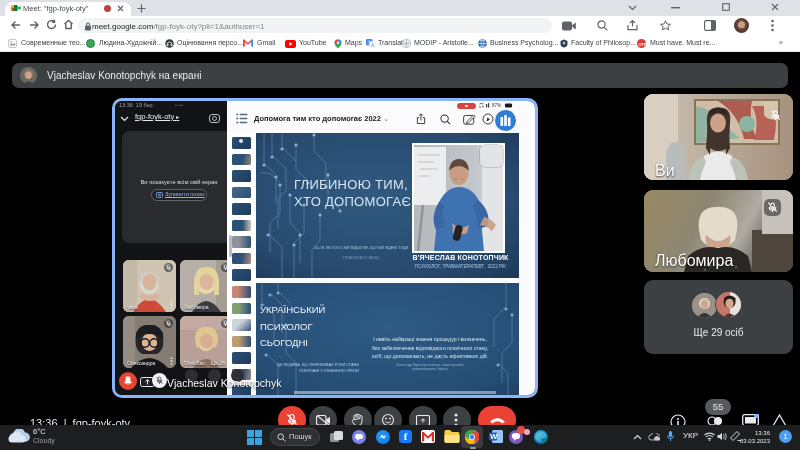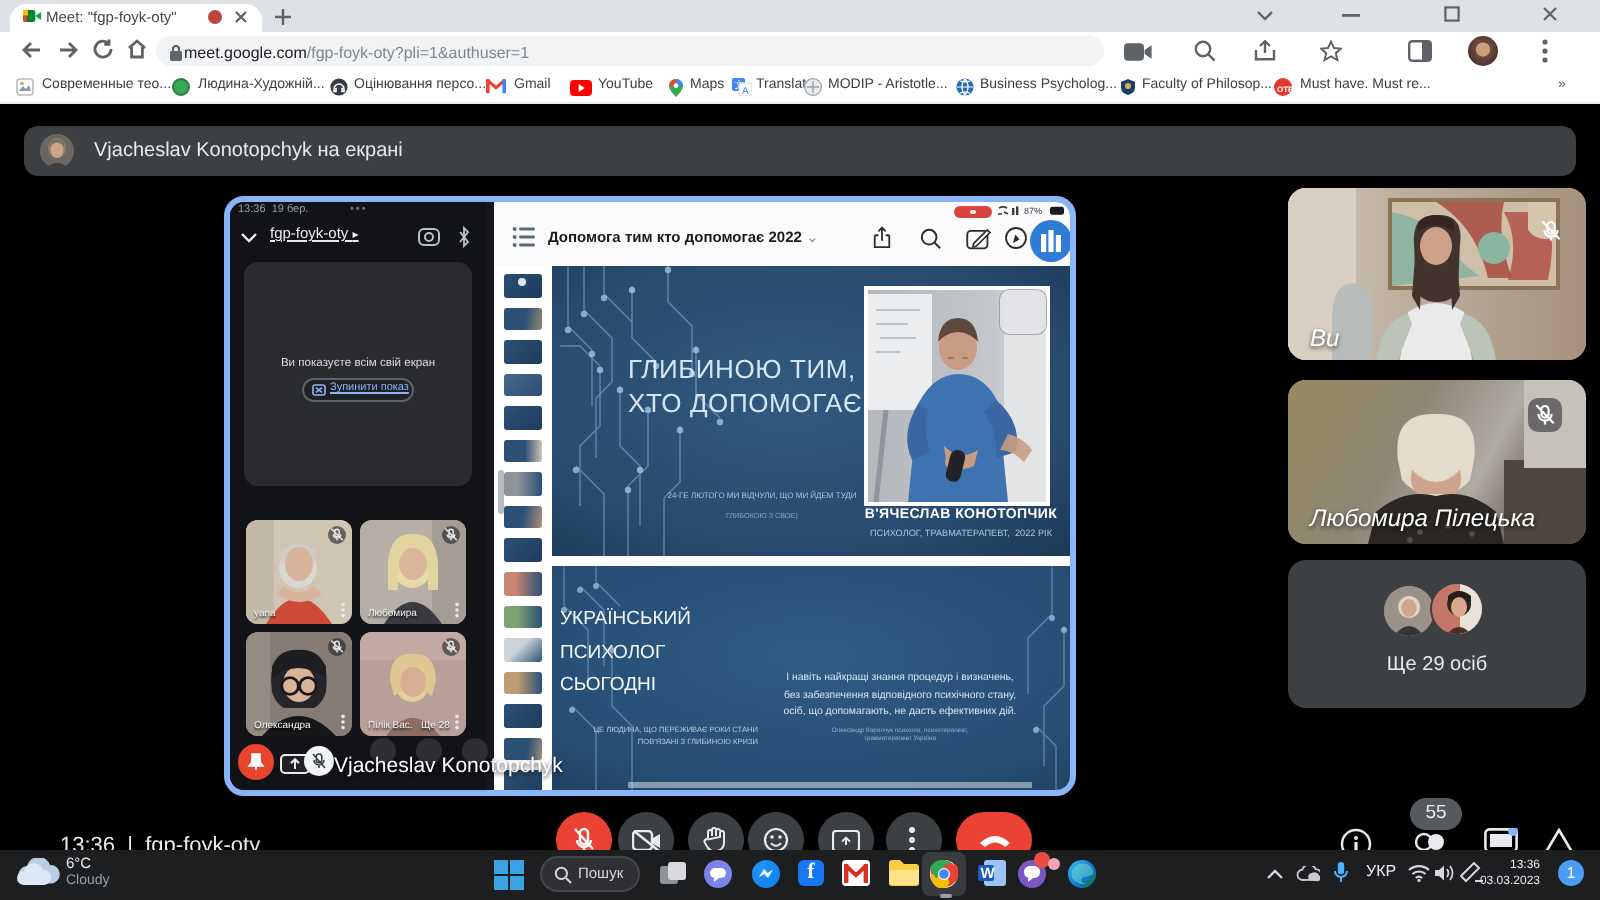--- a/index.html
+++ b/index.html
@@ -25,25 +25,25 @@
 #banner .av { position:absolute; left:8px; top:4px; width:17px; height:17px; border-radius:50%; background:radial-gradient(circle at 50% 42%, #c89e7f 30%, #7a6350 34%, #5e4d40 70%, #4c3e33 100%); overflow:hidden; }
 #banner .txt { position:absolute; left:35px; top:7px; font-size:10px; color:#e8eaed; }
 
 
 #shared { position:absolute; left:112px; top:46px; width:426px; height:300px; border:3px solid #8ab4f8; border-radius:10px; background:#17181b; overflow:hidden; }
 
 
 #phone { position:absolute; left:0; top:0; width:128px; height:294px; background:#121316; }
 
 
-#keynote { position:absolute; left:132px; top:0; width:336px; height:294px; background:#fbfbfd; }
+#keynote { position:absolute; left:112px; top:0; width:336px; height:294px; background:#fbfbfd; }
 
 
 .rtile { position:absolute; left:644px; width:149px; border-radius:9px; overflow:hidden; }
-.label { position:absolute; font-size:12px; color:#fff; text-shadow:0 1px 2px rgba(0,0,0,.7);font-style:italic; }
+.label { position:absolute; font-size:16px; color:#fff; text-shadow:0 1px 2px rgba(0,0,0,.7); }
 
 
 #meetclock { position:absolute; left:30px; top:365px; font-size:11px; color:#e8eaed; white-space:nowrap; }
 .ctrl { position:absolute; top:354px; width:28px; height:28px; border-radius:50%; background:#3c4043; }
 .ctrl.red { background:#ea4335; }
 
 .ptile { position:absolute; width:53px; height:52px; border-radius:6px; overflow:hidden; }
 #slide1 { position:absolute; left:29px; top:32px; width:263px; height:145px; overflow:hidden; }
 #slide2 { position:absolute; left:29px; top:182px; width:263px; height:112px; overflow:hidden; }
 #thumbs { position:absolute; left:0; top:32px; width:29px; height:262px; background:#fff; }

